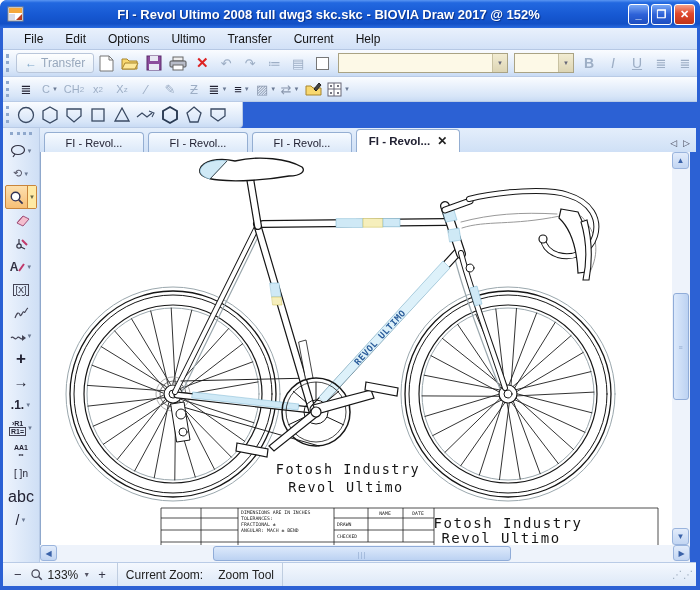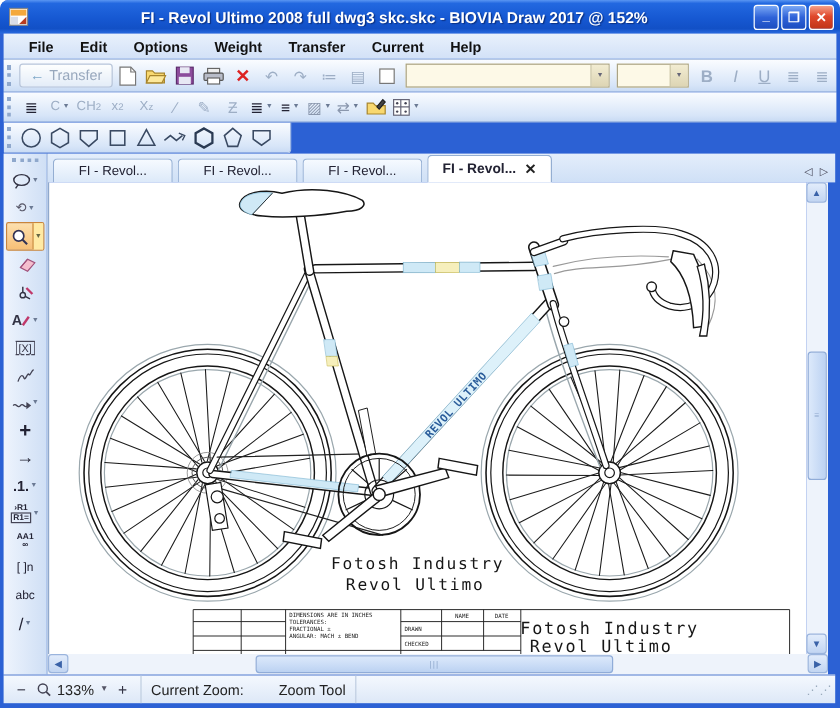--- a/index.html
+++ b/index.html
@@ -25,21 +25,21 @@
     color:#fff; font-size:11px; font-weight:bold; display:flex; align-items:center; justify-content:center;
     background:linear-gradient(180deg,#7aa8f5,#2e62d8 50%,#1c4dc0);
   }
   .winbtn.close { background:linear-gradient(180deg,#f5a088,#e0482c 45%,#c03418); }
   
   .menubar {
     position:absolute; left:3px; right:3px; top:28px; height:22px;
     background:linear-gradient(180deg,#e9f1fc,#d2e1f7); display:flex; align-items:center;
     font-size:12px; color:#111; border-bottom:1px solid #b6c8e4; padding-left:10px;
   }
-  .menuitem { padding:2px 11px;font-weight:bold; }
+  .menuitem { padding:2px 11px; }
   
   .tbar {
     position:absolute; left:3px; right:3px; display:flex; align-items:center;
     background:linear-gradient(180deg,#fafcff,#d7e5f8 80%,#c9dbf4);
     border-bottom:1px solid #b9cbe6;
   }
   .tbar1 { top:50px; height:27px; }
   .tbar2 { top:77px; height:25px; }
   .tbar3 { top:102px; height:26px; width:240px; border-right:1px solid #b9cbe6; border-radius:0 0 4px 0;}
   .grip { width:3px; height:70%; border-left:3px dotted #8fa8cc; margin:0 5px 0 3px; }
@@ -144,21 +144,21 @@
       <div class="winbtn close">
           <span>✕</span>
         </div>
     </div>
   </div>
 
   <div class="menubar">
     <span class="menuitem">File</span>
     <span class="menuitem">Edit</span>
     <span class="menuitem">Options</span>
-    <span class="menuitem">Weight</span>
+    <span class="menuitem">Ultimo</span>
     <span class="menuitem">Transfer</span>
     <span class="menuitem">Current</span>
     <span class="menuitem">Help</span>
   </div>
 
   <div class="tbar tbar1">
     <div class="grip"></div>
     <div class="transfer">
       <span style="color:#7fa8c8;font-weight:bold;">←</span>
       <span>Transfer</span>
@@ -429,21 +429,21 @@
     </div>
     <div class="stool">
       <span class="tiny2">
         <span>AA1</span>
         <span>∞</span>
       </span>
     </div>
     <div class="stool" style="font-size:10px">
         <span>[ ]n</span>
       </div>
-    <div class="stool" style="font-size:10px">
+    <div class="stool" style="font-size:16px">
         <span>abc</span>
       </div>
     <div class="stool" style="font-size:14px">
       <span>/</span>
       <span class="dd" style="font-size:6px">▼</span>
     </div>
   </div>
 
   <div class="tabbar">
     <div class="tab">
@@ -693,18 +693,18 @@
       <svg width="13" height="13" viewBox="0 0 16 16">
           <circle cx="7" cy="7" r="4.6" fill="none" stroke="#445" stroke-width="1.5"></circle>
           <line x1="10.5" y1="10.5" x2="14.5" y2="14.5" stroke="#445" stroke-width="1.8"></line>
         </svg>
       <span>133%</span>
       <span style="font-size:7px;color:#556">▼</span>
       <span class="szbtn">+</span>
     </div>
     <div class="spanel">
       <span>Current Zoom:</span>
-      <span style="margin-left:24px">Zoom Tool</span>
+      <span style="margin-left:10px">Zoom Tool</span>
     </div>
     <div class="resize-grip">⋰⋰</div>
   </div>
 
 </div>
 
 </body></html>

